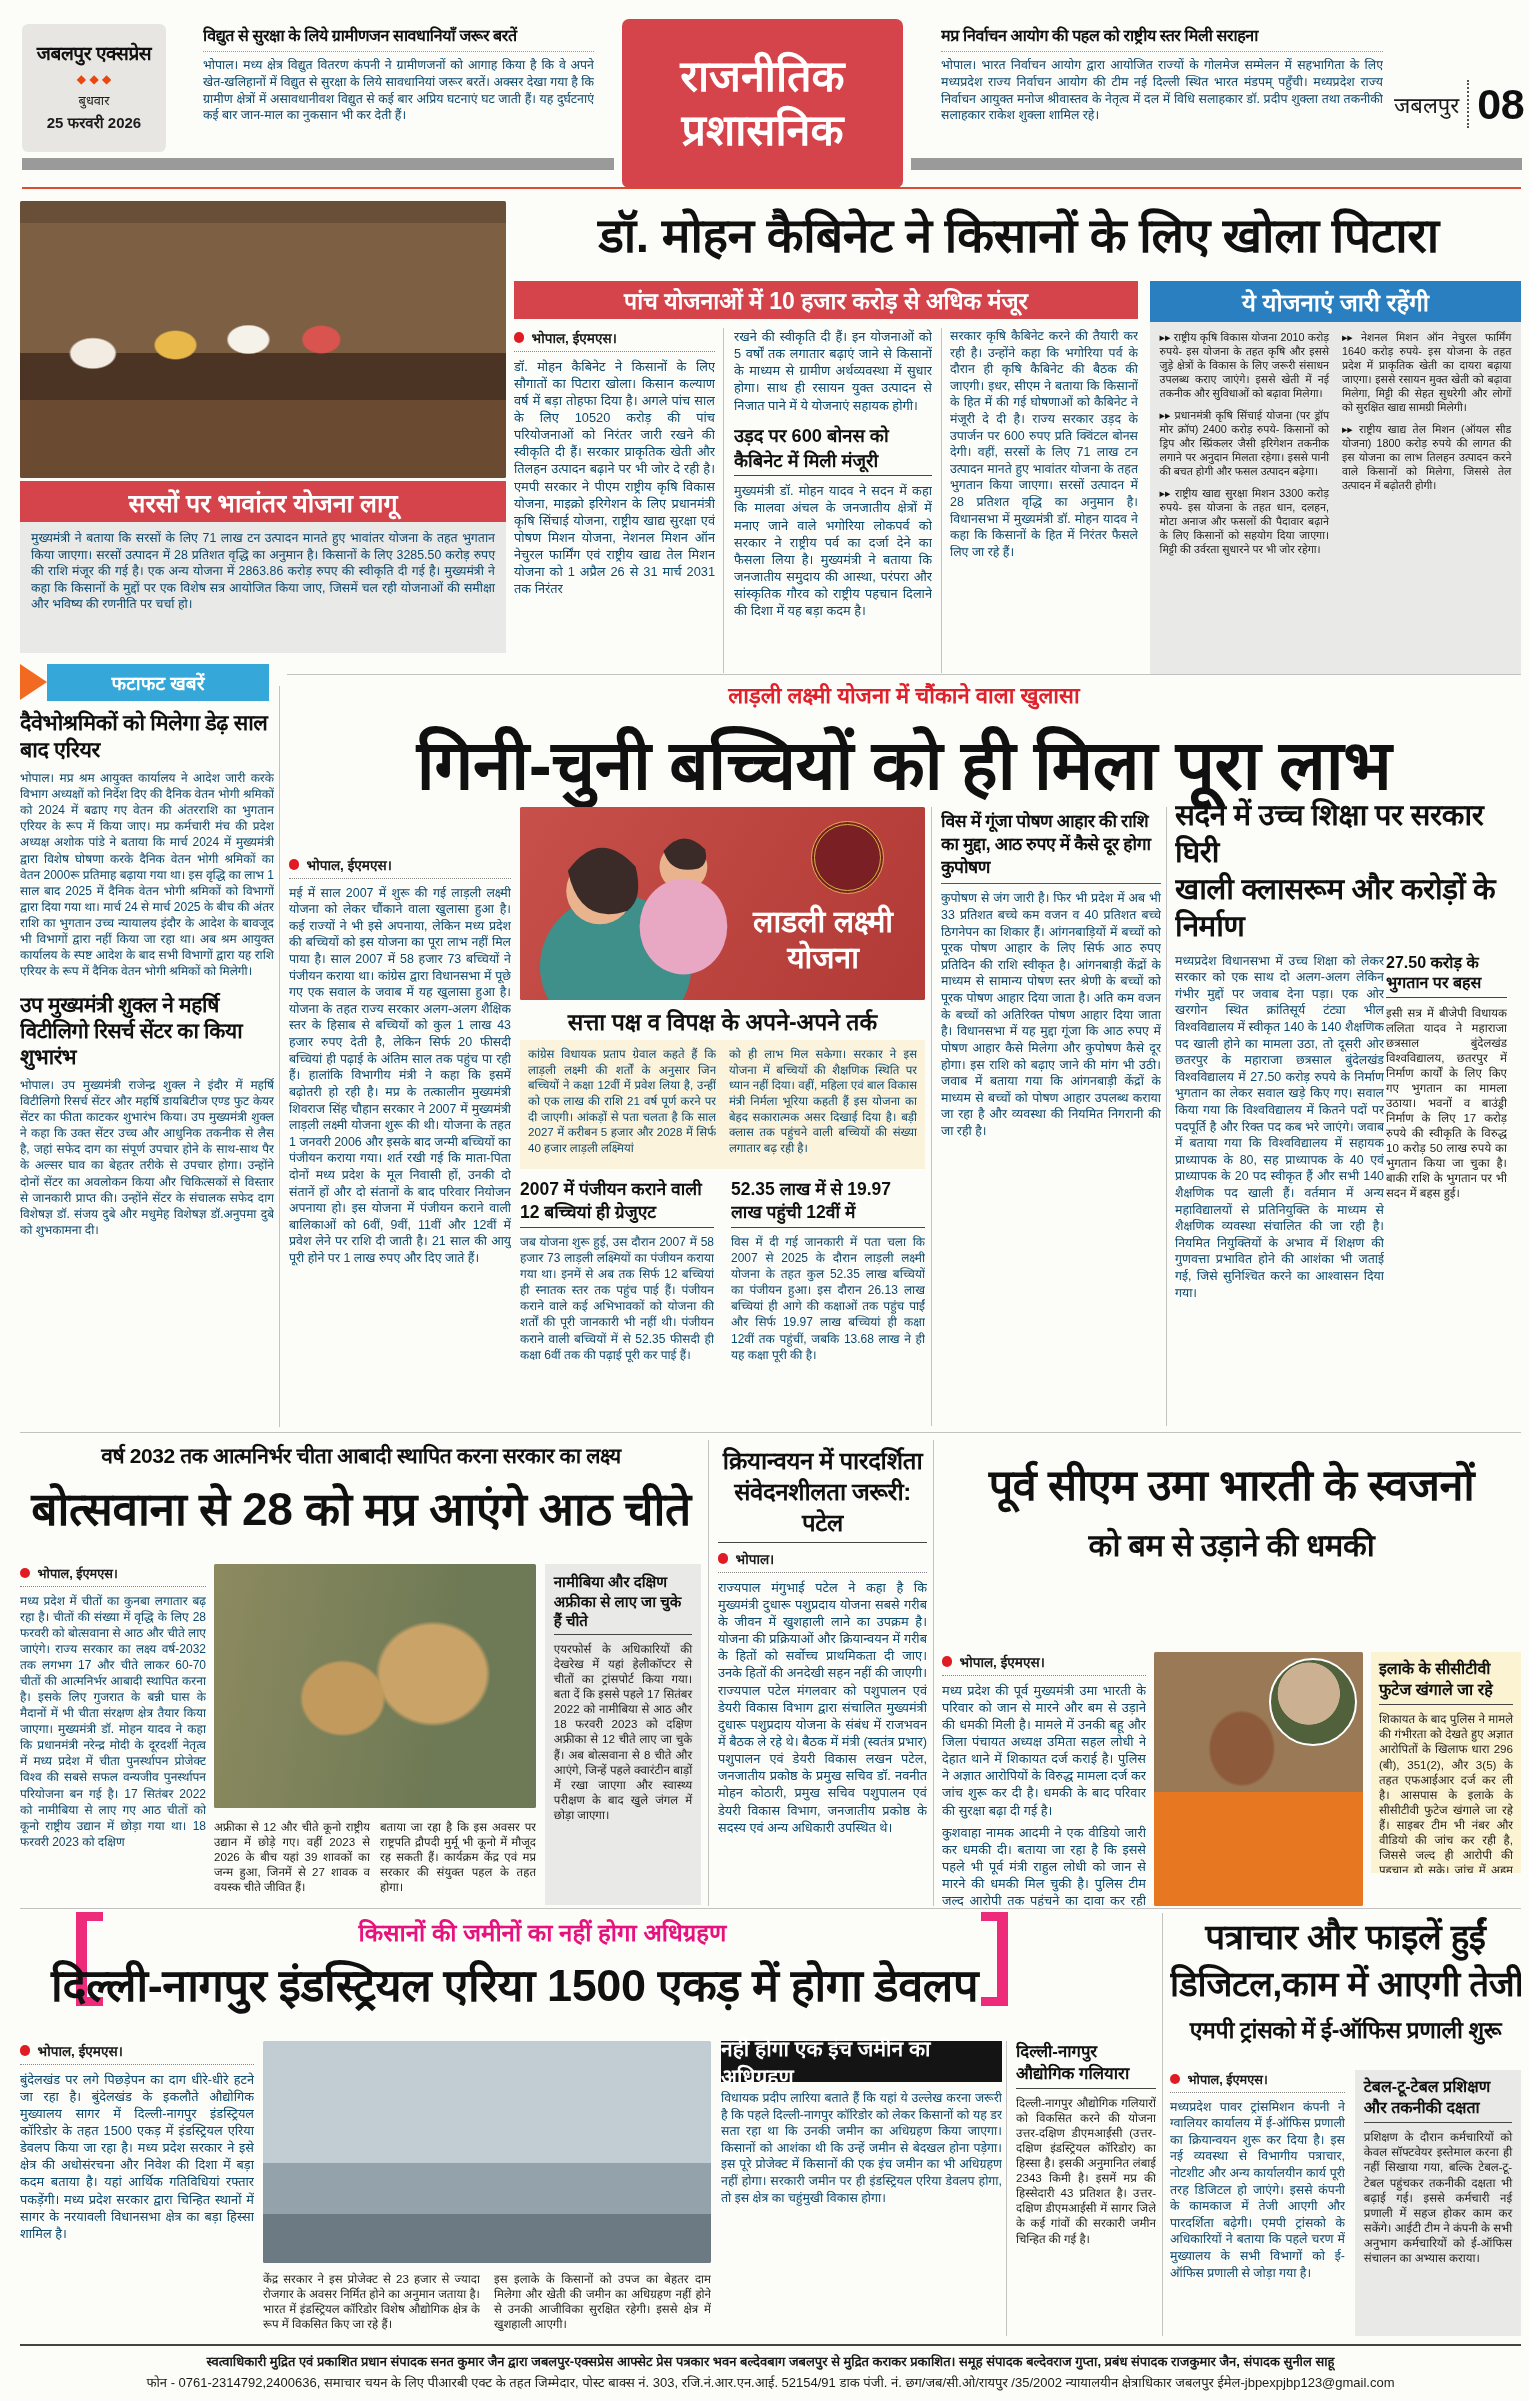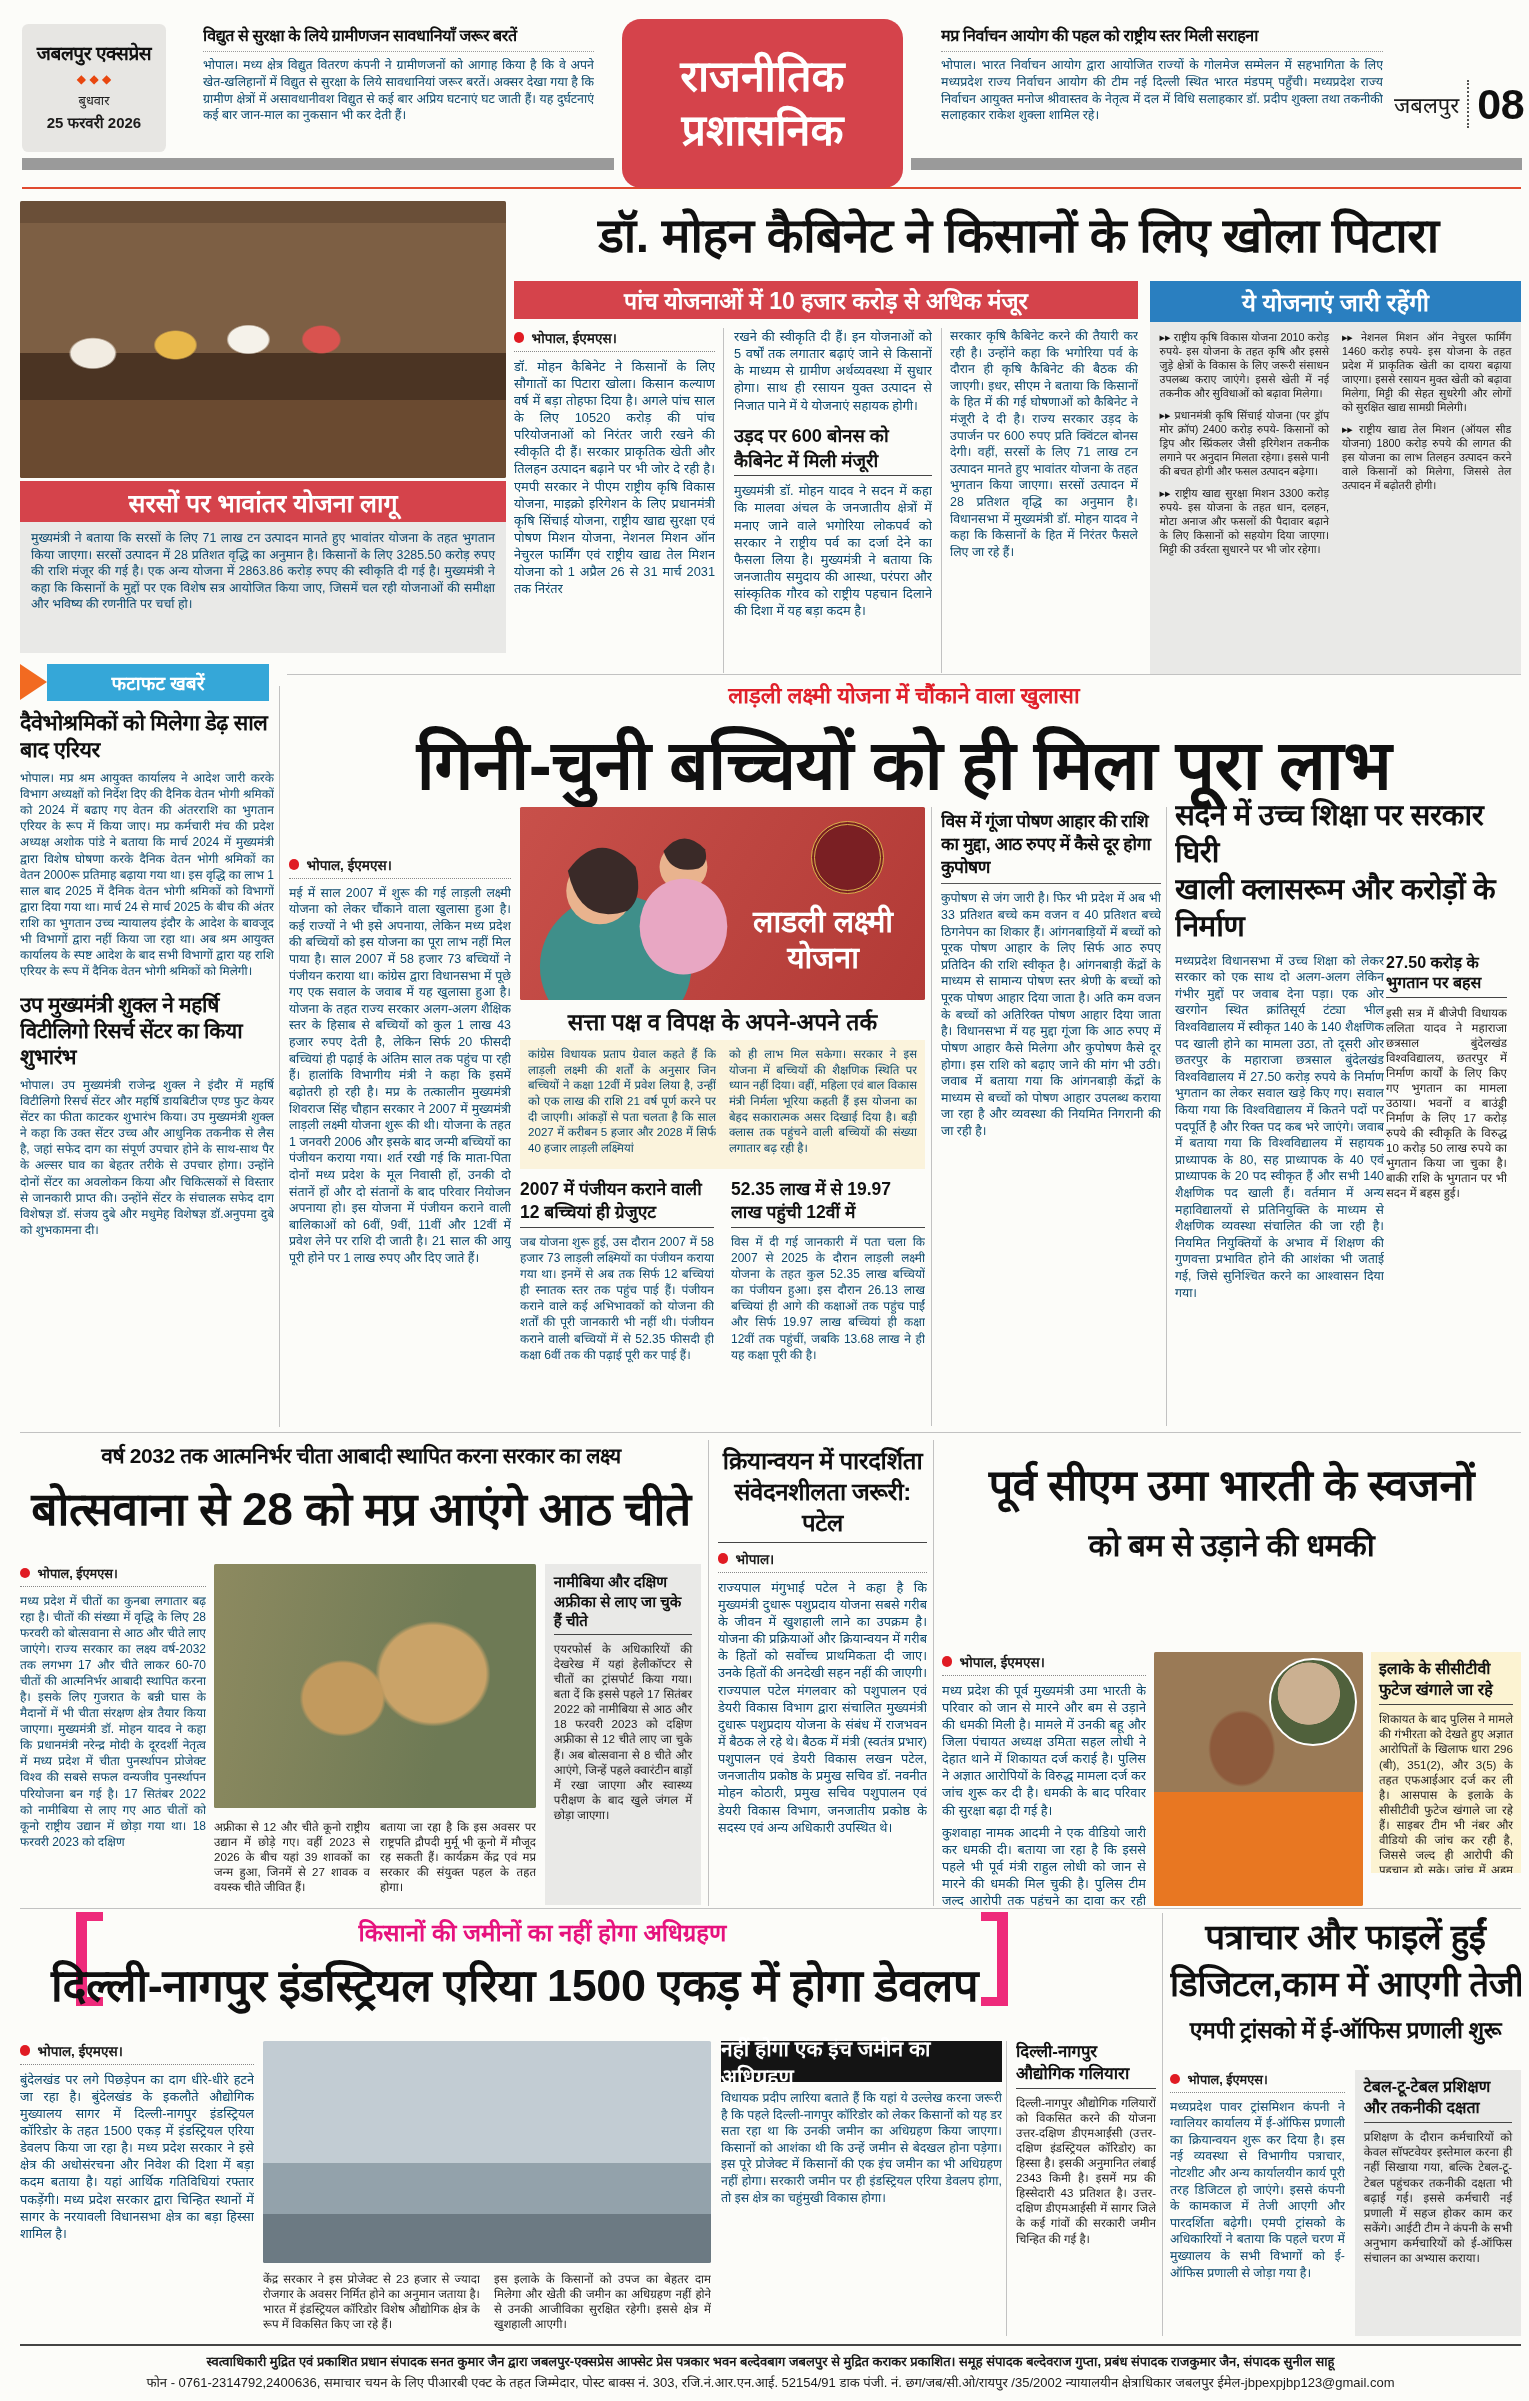--- a/index.html
+++ b/index.html
@@ -55,21 +55,21 @@
     <div style="color:#e8470f;font-size:12px;margin:6.4px 0 4.8px">◆ ◆ ◆</div>
     <div style="font-size:12.8px">बुधवार</div>
     <div style="font-size:15px;font-weight:700;margin-top:2.4px">25 फरवरी 2026</div>
   </div>
 
   <div class="abs ovh" style="left:203px;top:24px;width:391px;height:128px">
     <div class="hl dotted-u" style="font-size:16px">विद्युत से सुरक्षा के लिये ग्रामीणजन सावधानियाँ जरूर बरतें</div>
     <div class="bt" style="margin-top:5.6px;font-size:12.4px">भोपाल। मध्य क्षेत्र विद्युत वितरण कंपनी ने ग्रामीणजनों को आगाह किया है कि वे अपने खेत-खलिहानों में विद्युत से सुरक्षा के लिये सावधानियां जरूर बरतें। अक्सर देखा गया है कि ग्रामीण क्षेत्रों में असावधानीवश विद्युत से कई बार अप्रिय घटनाएं घट जाती हैं। यह दुर्घटनाएं कई बार जान-माल का नुकसान भी कर देती हैं।</div>
   </div>
 
-  <div class="abs" style="left:622px;top:19px;width:281px;height:169px;background:#d5434b;border-radius:19px;display:flex;flex-direction:column;align-items:center;justify-content:center;gap:4.8px;z-index:3">
+  <div class="abs" style="left:622px;top:19px;width:281px;height:169px;background:#d5434b;border-radius:7px;display:flex;flex-direction:column;align-items:center;justify-content:center;gap:4.8px;z-index:3">
     <div style="color:#fff;font-weight:800;font-size:43px;line-height:1.15">राजनीतिक</div>
     <div style="color:#fff;font-weight:800;font-size:43px;line-height:1.15">प्रशासनिक</div>
   </div>
 
   <div class="abs ovh" style="left:941px;top:24px;width:442px;height:128px">
     <div class="hl dotted-u" style="font-size:16px">मप्र निर्वाचन आयोग की पहल को राष्ट्रीय स्तर मिली सराहना</div>
     <div class="bt" style="margin-top:5.6px;font-size:12.4px">भोपाल। भारत निर्वाचन आयोग द्वारा आयोजित राज्यों के गोलमेज सम्मेलन में सहभागिता के लिए मध्यप्रदेश राज्य निर्वाचन आयोग की टीम नई दिल्ली स्थित भारत मंडपम् पहुँची। मध्यप्रदेश राज्य निर्वाचन आयुक्त मनोज श्रीवास्तव के नेतृत्व में दल में विधि सलाहकार डॉ. प्रदीप शुक्ला तथा तकनीकी सलाहकार राकेश शुक्ला शामिल रहे।</div>
   </div>
 
   <div class="abs" style="left:1394px;top:76px;width:132px;height:56px;display:flex;align-items:center;gap:8px">
@@ -107,21 +107,21 @@
     <div class="bt" style="font-size:12.4px">सरकार कृषि कैबिनेट करने की तैयारी कर रही है। उन्होंने कहा कि भगोरिया पर्व के दौरान ही कृषि कैबिनेट की बैठक की जाएगी। इधर, सीएम ने बताया कि किसानों के हित में की गई घोषणाओं को कैबिनेट ने मंजूरी दे दी है। राज्य सरकार उड़द के उपार्जन पर 600 रुपए प्रति क्विंटल बोनस देगी। वहीं, सरसों के लिए 71 लाख टन उत्पादन मानते हुए भावांतर योजना के तहत भुगतान किया जाएगा। सरसों उत्पादन में 28 प्रतिशत वृद्धि का अनुमान है। विधानसभा में मुख्यमंत्री डॉ. मोहन यादव ने कहा कि किसानों के हित में निरंतर फैसले लिए जा रहे हैं।</div>
   </div>
 
   <div class="abs" style="left:1150px;top:281px;width:371px;height:395px">
     <div style="height:41px;background:#2a7fc0;color:#fff;font-weight:800;font-size:24px;display:flex;align-items:center;justify-content:center">ये योजनाएं जारी रहेंगी</div>
     <div class="boxgray ovh" style="height:353px;padding:8px 9.6px;columns:2;column-gap:12.8px">
       <ul class="schemes" style="font-size:10.8px;line-height:1.3;text-align:justify">
         <li><span>राष्ट्रीय कृषि विकास योजना 2010 करोड़ रुपये- इस योजना के तहत कृषि और इससे जुड़े क्षेत्रों के विकास के लिए जरूरी संसाधन उपलब्ध कराए जाएंगे। इससे खेती में नई तकनीक और सुविधाओं को बढ़ावा मिलेगा।</span></li>
         <li><span>प्रधानमंत्री कृषि सिंचाई योजना (पर ड्रॉप मोर क्रॉप) 2400 करोड़ रुपये- किसानों को ड्रिप और स्प्रिंकलर जैसी इरिगेशन तकनीक लगाने पर अनुदान मिलता रहेगा। इससे पानी की बचत होगी और फसल उत्पादन बढ़ेगा।</span></li>
         <li><span>राष्ट्रीय खाद्य सुरक्षा मिशन 3300 करोड़ रुपये- इस योजना के तहत धान, दलहन, मोटा अनाज और फसलों की पैदावार बढ़ाने के लिए किसानों को सहयोग दिया जाएगा। मिट्टी की उर्वरता सुधारने पर भी जोर रहेगा।</span></li>
-        <li><span>नेशनल मिशन ऑन नेचुरल फार्मिंग 1460 करोड़ रुपये- इस योजना के तहत प्रदेश में प्राकृतिक खेती का दायरा बढ़ाया जाएगा। इससे रसायन मुक्त खेती को बढ़ावा मिलेगा, मिट्टी की सेहत सुधरेगी और लोगों को सुरक्षित खाद्य सामग्री मिलेगी।</span></li>
+        <li><span>नेशनल मिशन ऑन नेचुरल फार्मिंग 1640 करोड़ रुपये- इस योजना के तहत प्रदेश में प्राकृतिक खेती का दायरा बढ़ाया जाएगा। इससे रसायन मुक्त खेती को बढ़ावा मिलेगा, मिट्टी की सेहत सुधरेगी और लोगों को सुरक्षित खाद्य सामग्री मिलेगी।</span></li>
         <li><span>राष्ट्रीय खाद्य तेल मिशन (ऑयल सीड योजना) 1800 करोड़ रुपये की लागत की इस योजना का लाभ तिलहन उत्पादन करने वाले किसानों को मिलेगा, जिससे तेल उत्पादन में बढ़ोतरी होगी।</span></li>
       </ul>
     </div>
   </div>
 
   <div class="abs" style="left:20px;top:481px;width:486px;height:172px">
     <div class="redbar" style="height:41px;font-size:25px">सरसों पर भावांतर योजना लागू</div>
     <div class="boxgray ovh bt" style="height:131px;padding:8px 11px;font-size:12.4px">मुख्यमंत्री ने बताया कि सरसों के लिए 71 लाख टन उत्पादन मानते हुए भावांतर योजना के तहत भुगतान किया जाएगा। सरसों उत्पादन में 28 प्रतिशत वृद्धि का अनुमान है। किसानों के लिए 3285.50 करोड़ रुपए की राशि मंजूर की गई है। एक अन्य योजना में 2863.86 करोड़ रुपए की स्वीकृति दी गई है। मुख्यमंत्री ने कहा कि किसानों के मुद्दों पर एक विशेष सत्र आयोजित किया जाए, जिसमें चल रही योजनाओं की समीक्षा और भविष्य की रणनीति पर चर्चा हो।</div>
   </div>
 

